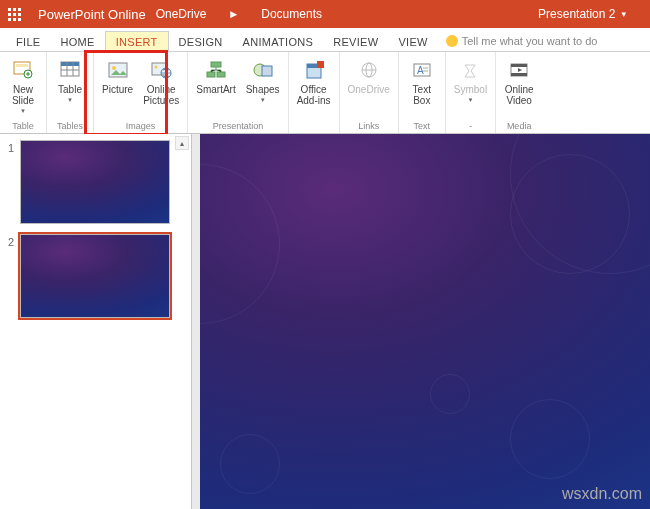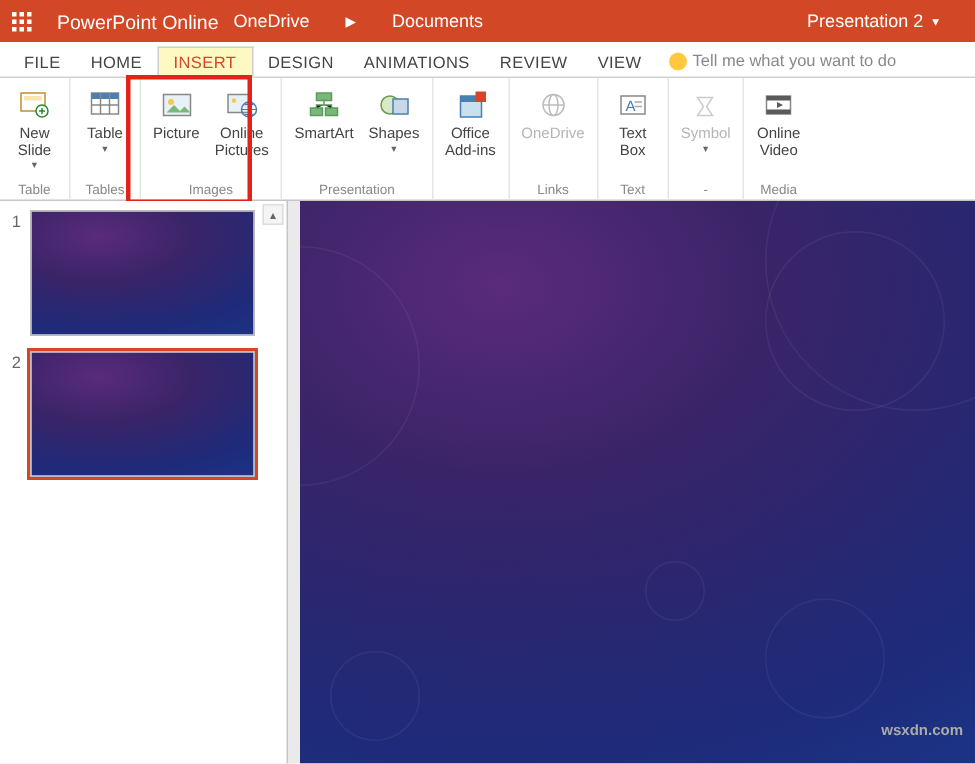--- a/index.html
+++ b/index.html
@@ -37,21 +37,21 @@
   .thumbwrap { display:flex; gap:6px; margin-bottom:10px; }
   .tnum { font-size:11px; color:#666; width:10px; text-align:right; padding-top:2px;}
   .thumb { width:150px; height:84px; background: radial-gradient(ellipse 140% 120% at 30% 20%, #5a2b7a 0%, #3a2468 30%, #1e2b7a 65%, #1a3a8f 100%); border:1px solid #bbb; position:relative; }
   .thumb.selected { outline:2px solid #d24726; }
   .scroll-up { position:absolute; top:2px; right:2px; width:14px; height:14px; background:#f4f4f4; border:1px solid #ddd; display:flex;align-items:center;justify-content:center; font-size:8px; color:#666;}
   
   .canvas { flex:1; background:#eaeaea; display:flex; padding-left:8px; }
   .slide { flex:1; background: radial-gradient(ellipse 140% 120% at 30% 15%, #5a2b7a 0%, #3a2468 28%, #2a2770 50%, #1e2b7a 70%, #1a3a8f 100%); position:relative; overflow:hidden; }
   .circ { position:absolute; border:1px solid rgba(255,255,255,0.06); border-radius:50%; }
   
-  .watermark { position:absolute; bottom:16px; right:8px; font-size:10px; color:#aaa; font-family:Arial,sans-serif;font-weight:bold; }
+  .watermark { position:absolute; bottom:6px; right:8px; font-size:16px; color:#aaa; font-family:Arial,sans-serif; }
   
   svg { display:block; }
 </style>
 </head>
 <body>
 
 <div class="titlebar">
   <div class="waffle">
     <div class="waffle-grid">
       <span></span>

